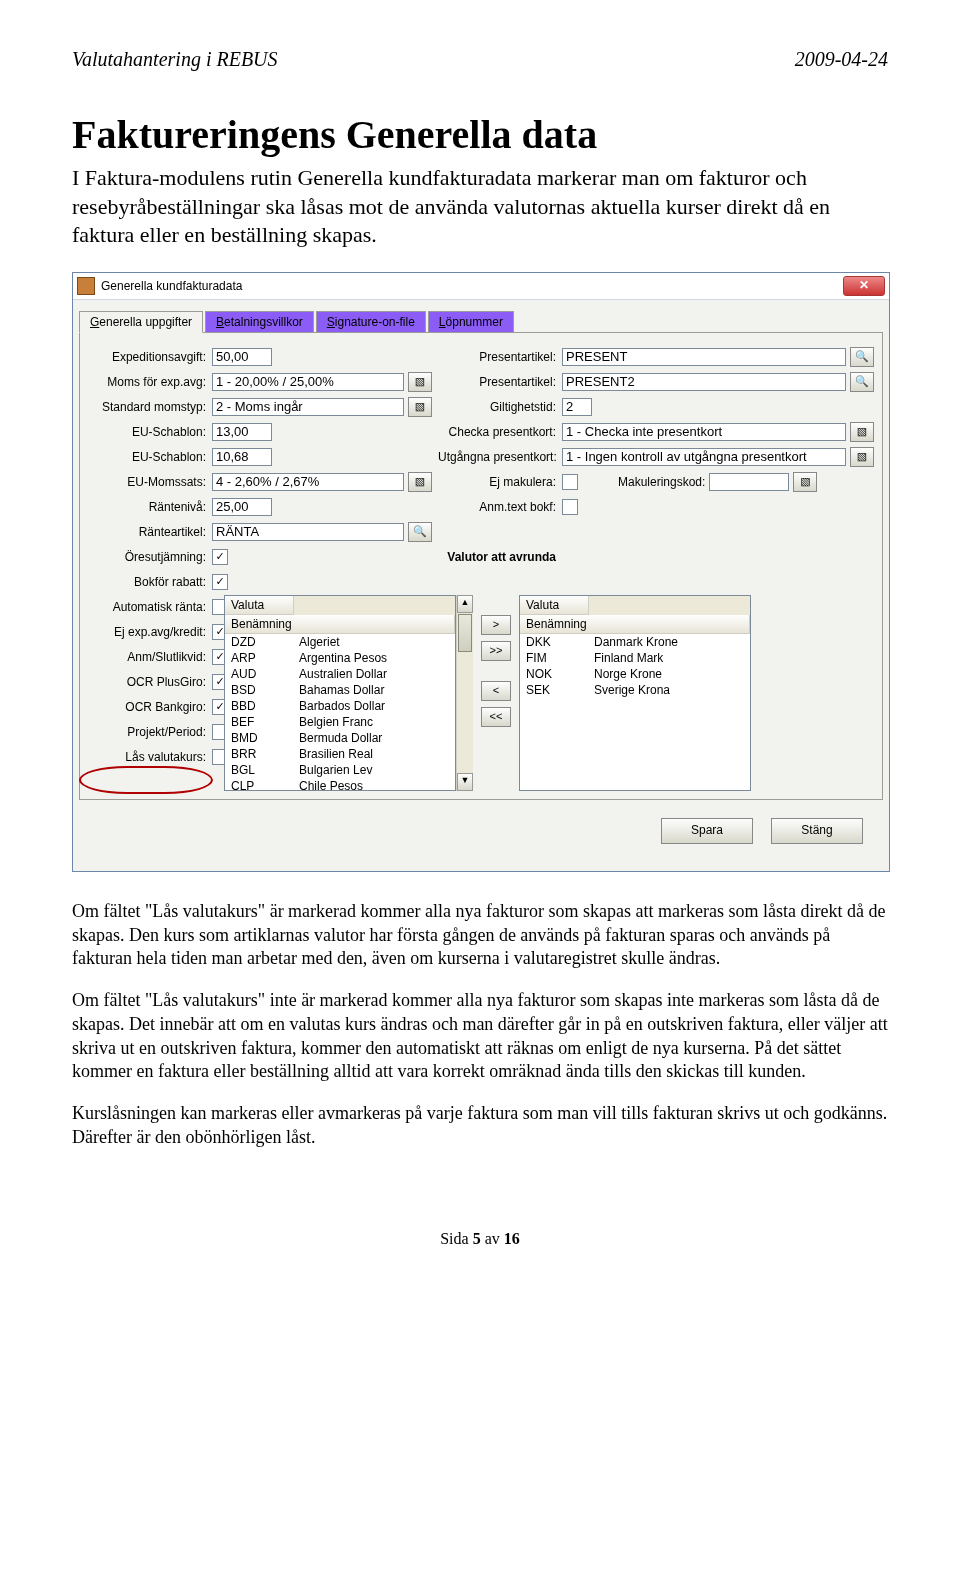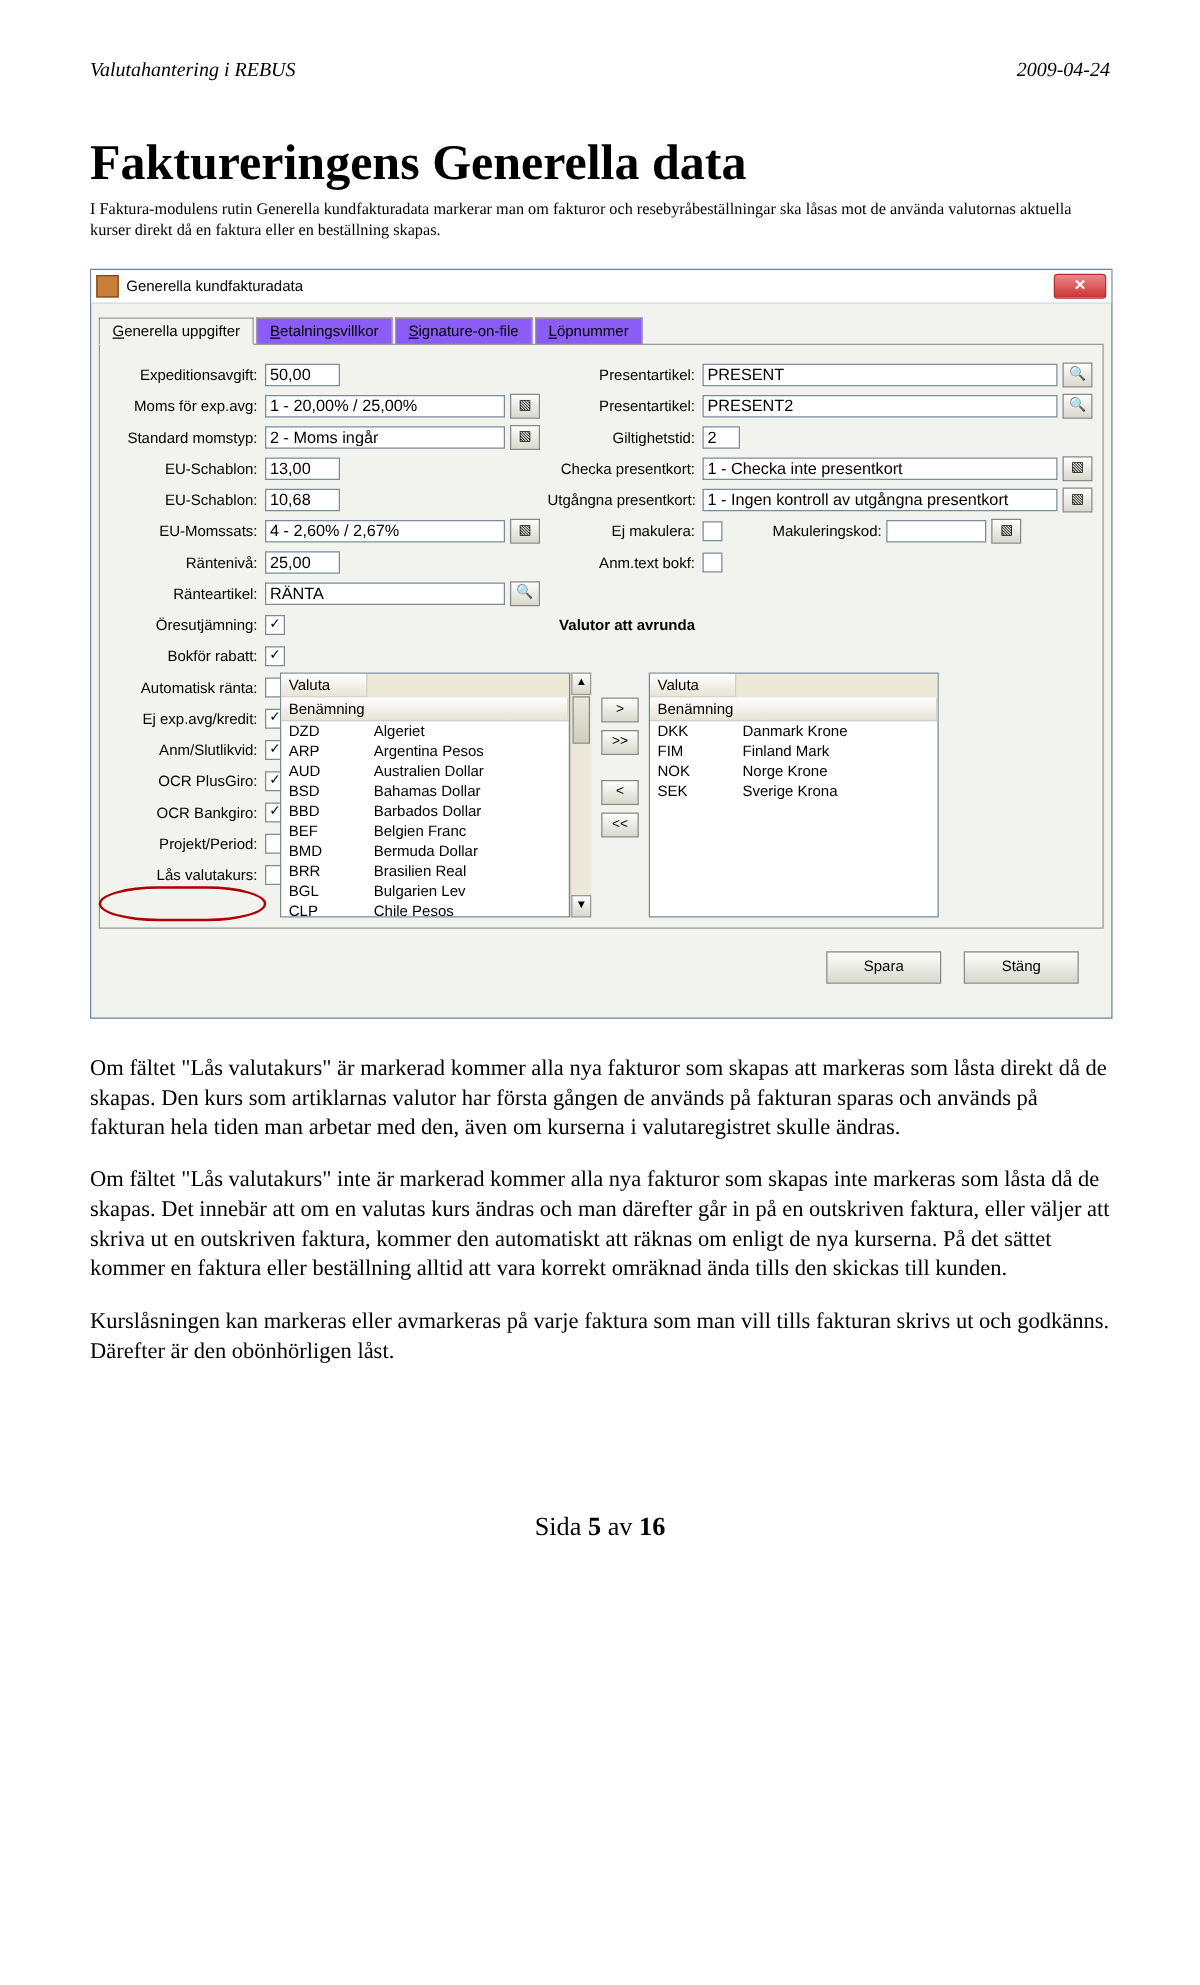--- a/index.html
+++ b/index.html
@@ -10,30 +10,30 @@
     color: #000;
     width: 960px;
   }
   .page {
     padding: 48px 72px 30px 72px;
   }
   .header-row {
     display: flex;
     justify-content: space-between;
     font-style: italic;
-    font-size: 16px;
+    font-size: 20px;
     margin-bottom: 40px;
   }
   h1 {
     font-size: 40px;
     font-weight: bold;
     margin: 0 0 6px 0;
   }
   .intro {
-    font-size: 13px;
+    font-size: 22px;
     line-height: 1.3;
     margin-bottom: 22px;
   }
   
   .win {
     border: 1px solid #6e86a8;
     background: #f2f2ee;
     font-family: Tahoma, Arial, sans-serif;
     font-size: 12px;
     color: #000;
@@ -192,22 +192,22 @@
     left:-1px; bottom:5px;
     width:130px; height:24px;
     border:2px solid #b00000;
     border-radius:50%/70%;
     pointer-events:none;
   }
   
   .para { font-size:18px; line-height:1.32; margin-bottom:18px; }
   .footer-page {
     text-align:center;
-    font-size:21px;
-    margin-top:116px;
+    font-size:16px;
+    margin-top:80px;
   }
   .footer-page .b { font-weight:bold; }
 </style>
 </head>
 <body>
 
 <div class="page">
 
   <div class="header-row">
     <div>Valutahantering i REBUS</div>

